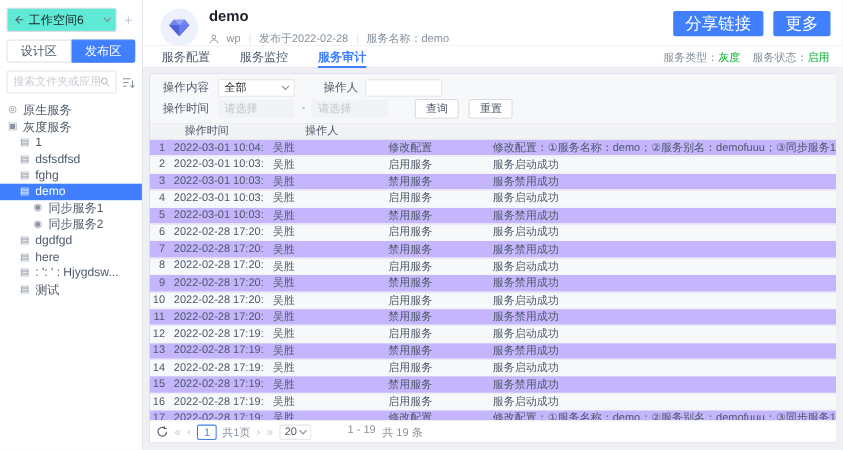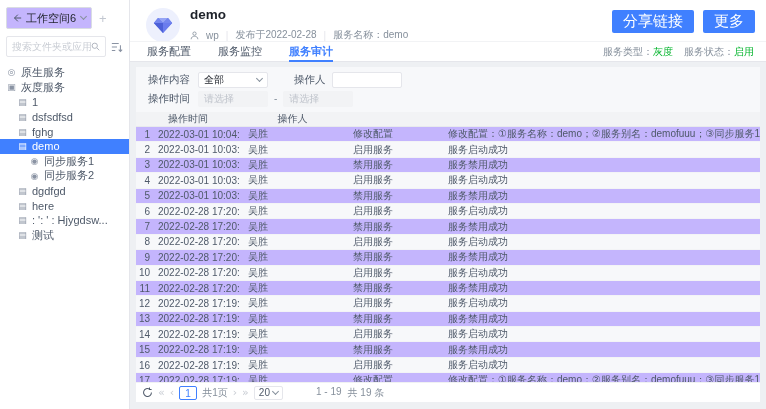--- a/index.html
+++ b/index.html
@@ -4,22 +4,22 @@
 <style>
   * { margin:0; padding:0; box-sizing:border-box; }
   html,body { width:766px; height:409px; overflow:hidden; background:#eef0f3;
               font-family:"Liberation Sans","DejaVu Sans",sans-serif; }
 
   
   .sidebar { position:absolute; left:0; top:0; width:130px; height:409px;
              background:#fff; border-right:1px solid #e5e6eb; }
   .sb-top { padding:7px 6px 0 6px; }
   .ws-row { display:flex; align-items:center; }
-  .ws-select { width:86px; height:22px; border:1px solid #d9dce3; border-radius:2px;
-               background:#c4b5fd; display:flex; align-items:center; gap:4px; padding:0 5px; cursor:pointer;justify-content:space-between; }
+  .ws-select { width:100px; height:22px; border:1px solid #d9dce3; border-radius:2px;
+               background:#5eead4; display:flex; align-items:center; gap:4px; padding:0 5px; cursor:pointer;justify-content:space-between; }
   .ws-label { flex:1; font-size:11px; color:#1d2129; white-space:nowrap; overflow:hidden; }
   .plus { margin-left:7px; color:#c2c7d0; font-size:13px; line-height:1; cursor:pointer; }
   .chev { width:5px; height:5px; border-right:1px solid #86909c; border-bottom:1px solid #86909c;
           transform:rotate(45deg); margin-top:-3px; flex:none; }
   .sb-tabs { display:flex; margin-top:7px; }
   .sb-tab { flex:1; height:21px; line-height:20px; text-align:center; font-size:11px; cursor:pointer; }
   .sb-tab.inactive { background:#fff; color:#4e5969; border:1px solid #e5e6eb; border-radius:2px 0 0 2px; }
   .sb-tab.active { background:#4080ff; color:#fff; border:1px solid #4080ff; border-radius:0 2px 2px 0; }
   .search-row { display:flex; align-items:center; margin-top:7px; gap:5px; }
   .search-box { flex:1; height:21px; border:1px solid #e5e6eb; border-radius:2px;
@@ -105,20 +105,24 @@
     <div class="ws-row">
       <div class="ws-select">
         <svg width="10" height="10" viewBox="0 0 12 12">
           <path d="M7 2 L3 6 L7 10 M3 6 H11" stroke="#4e5969" stroke-width="1.2" fill="none"></path>
         </svg>
         <span class="ws-label">工作空间6</span>
         <span class="chev"></span>
       </div>
       <span class="plus">+</span>
     </div>
+    <div class="sb-tabs">
+      <div class="sb-tab inactive">设计区</div>
+      <div class="sb-tab active">发布区</div>
+    </div>
     <div class="search-row">
       <div class="search-box">
         <input placeholder="搜索文件夹或应用名称" style="">
         <svg width="9" height="9" viewBox="0 0 12 12">
           <circle cx="5" cy="5" r="3.5" stroke="#a7adb8" stroke-width="1.2" fill="none"></circle>
           <path d="M8 8 L11 11" stroke="#a7adb8" stroke-width="1.2"></path>
         </svg>
       </div>
       <svg width="12" height="12" viewBox="0 0 14 14">
         <path d="M1 3 H9 M1 7 H7 M1 11 H5" stroke="#8a93a3" stroke-width="1.2"></path>
@@ -232,20 +236,24 @@
         </div>
       </div>
       <div class="frow">
         <span class="flabel">操作时间</span>
         <div class="fctrl date">
           <span>请选择</span>
         </div>
         <span class="dash">-</span>
         <div class="fctrl date">
           <span>请选择</span>
+        </div>
+        <div class="fbtns">
+          <button class="btn-plain">查询</button>
+          <button class="btn-plain">重置</button>
         </div>
       </div>
     </div>
 
     <div class="thead">
       <span>操作时间</span>
       <span>操作人</span>
     </div>
 
     <div class="tbody" id="tbody">

